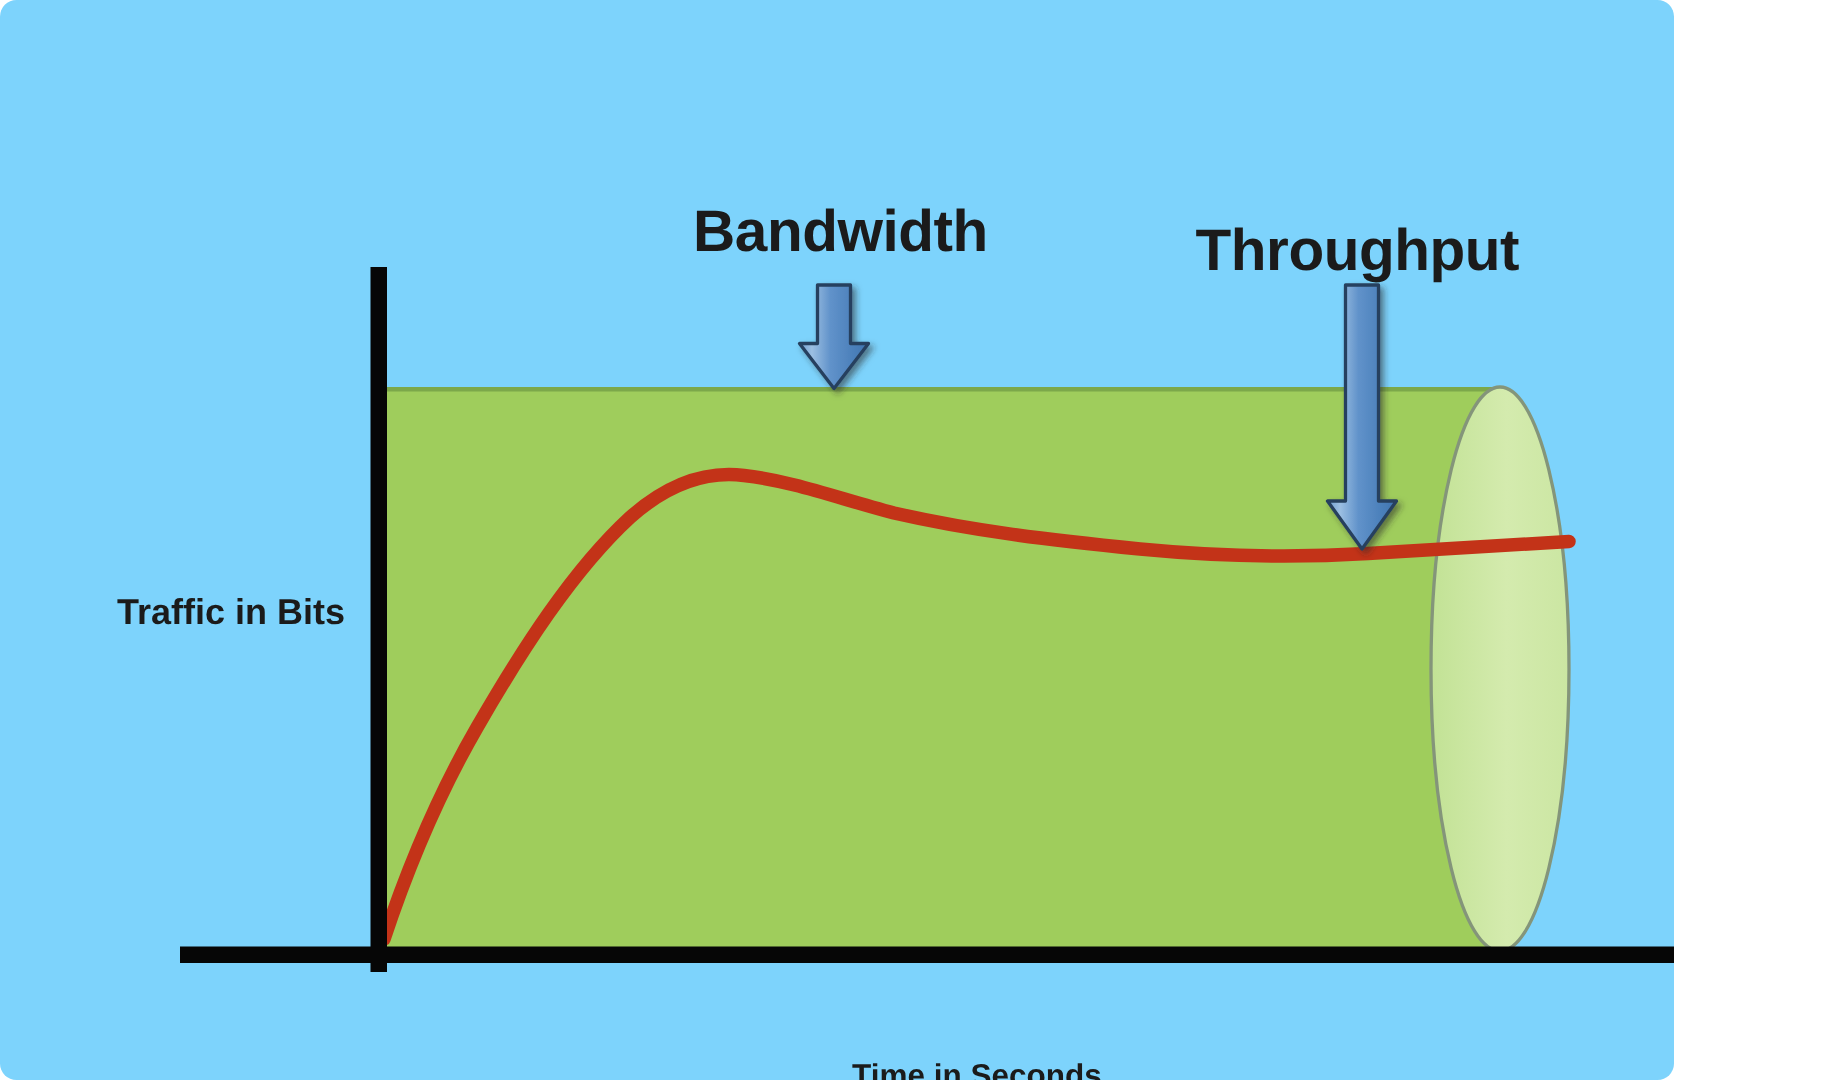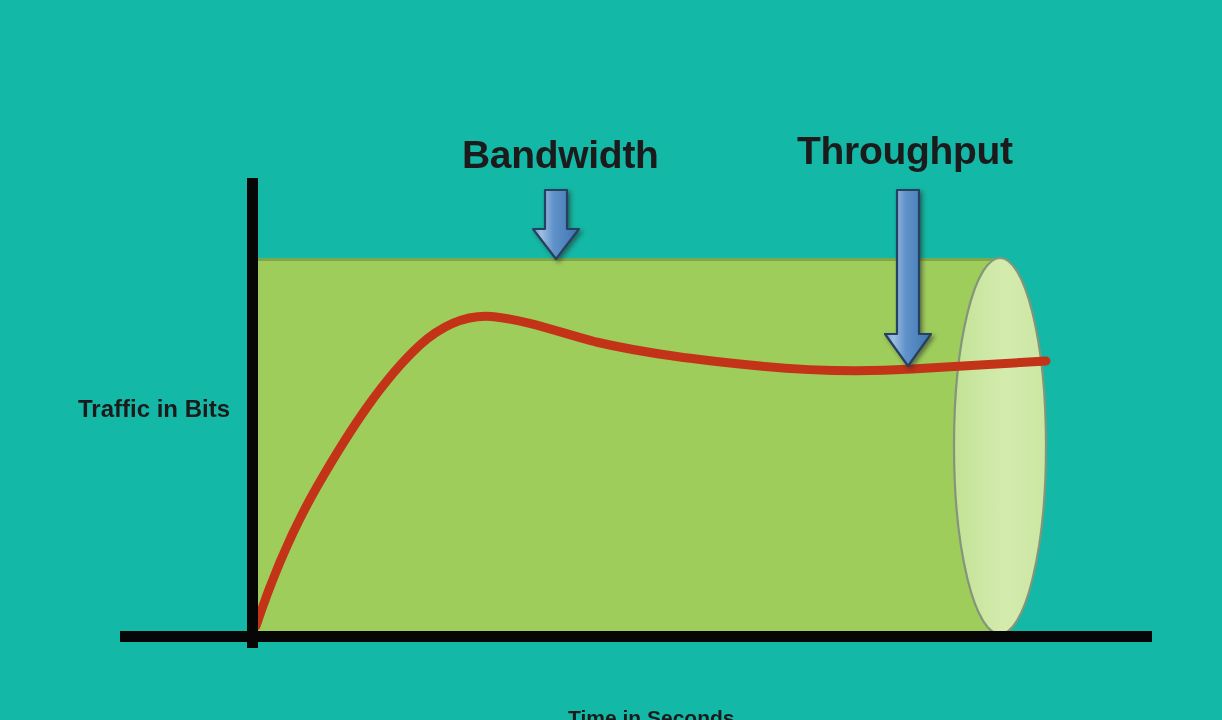--- a/index.html
+++ b/index.html
@@ -5,24 +5,25 @@
   html, body {
     margin: 0;
     padding: 0;
     background: #ffffff;
   }
   body {
     font-family: "Liberation Sans", sans-serif;
   }
   #canvas {
     position: relative;
-    width: 1222px;
+    width: 1116px;
     height: 720px;
-    background: #14b8a6;
+    background: #7dd3fc;
     overflow: hidden;
+    border-radius: 11px;
   }
   #figure {
     position: absolute;
     left: 0;
     top: 0;
     width: 1222px;
     height: 720px;
   }
   .label {
     position: absolute;
@@ -33,21 +34,21 @@
     letter-spacing: -0.3px;
   }
   #label-bandwidth {
     left: 462px;
     top: 133px;
     font-size: 39px;
     line-height: 44px;
   }
   #label-throughput {
     left: 797px;
-    top: 129px;
+    top: 146px;
     font-size: 39px;
     line-height: 44px;
   }
   #label-yaxis {
     left: 78px;
     top: 396px;
     font-size: 24px;
     line-height: 25px;
     letter-spacing: 0px;
   }

